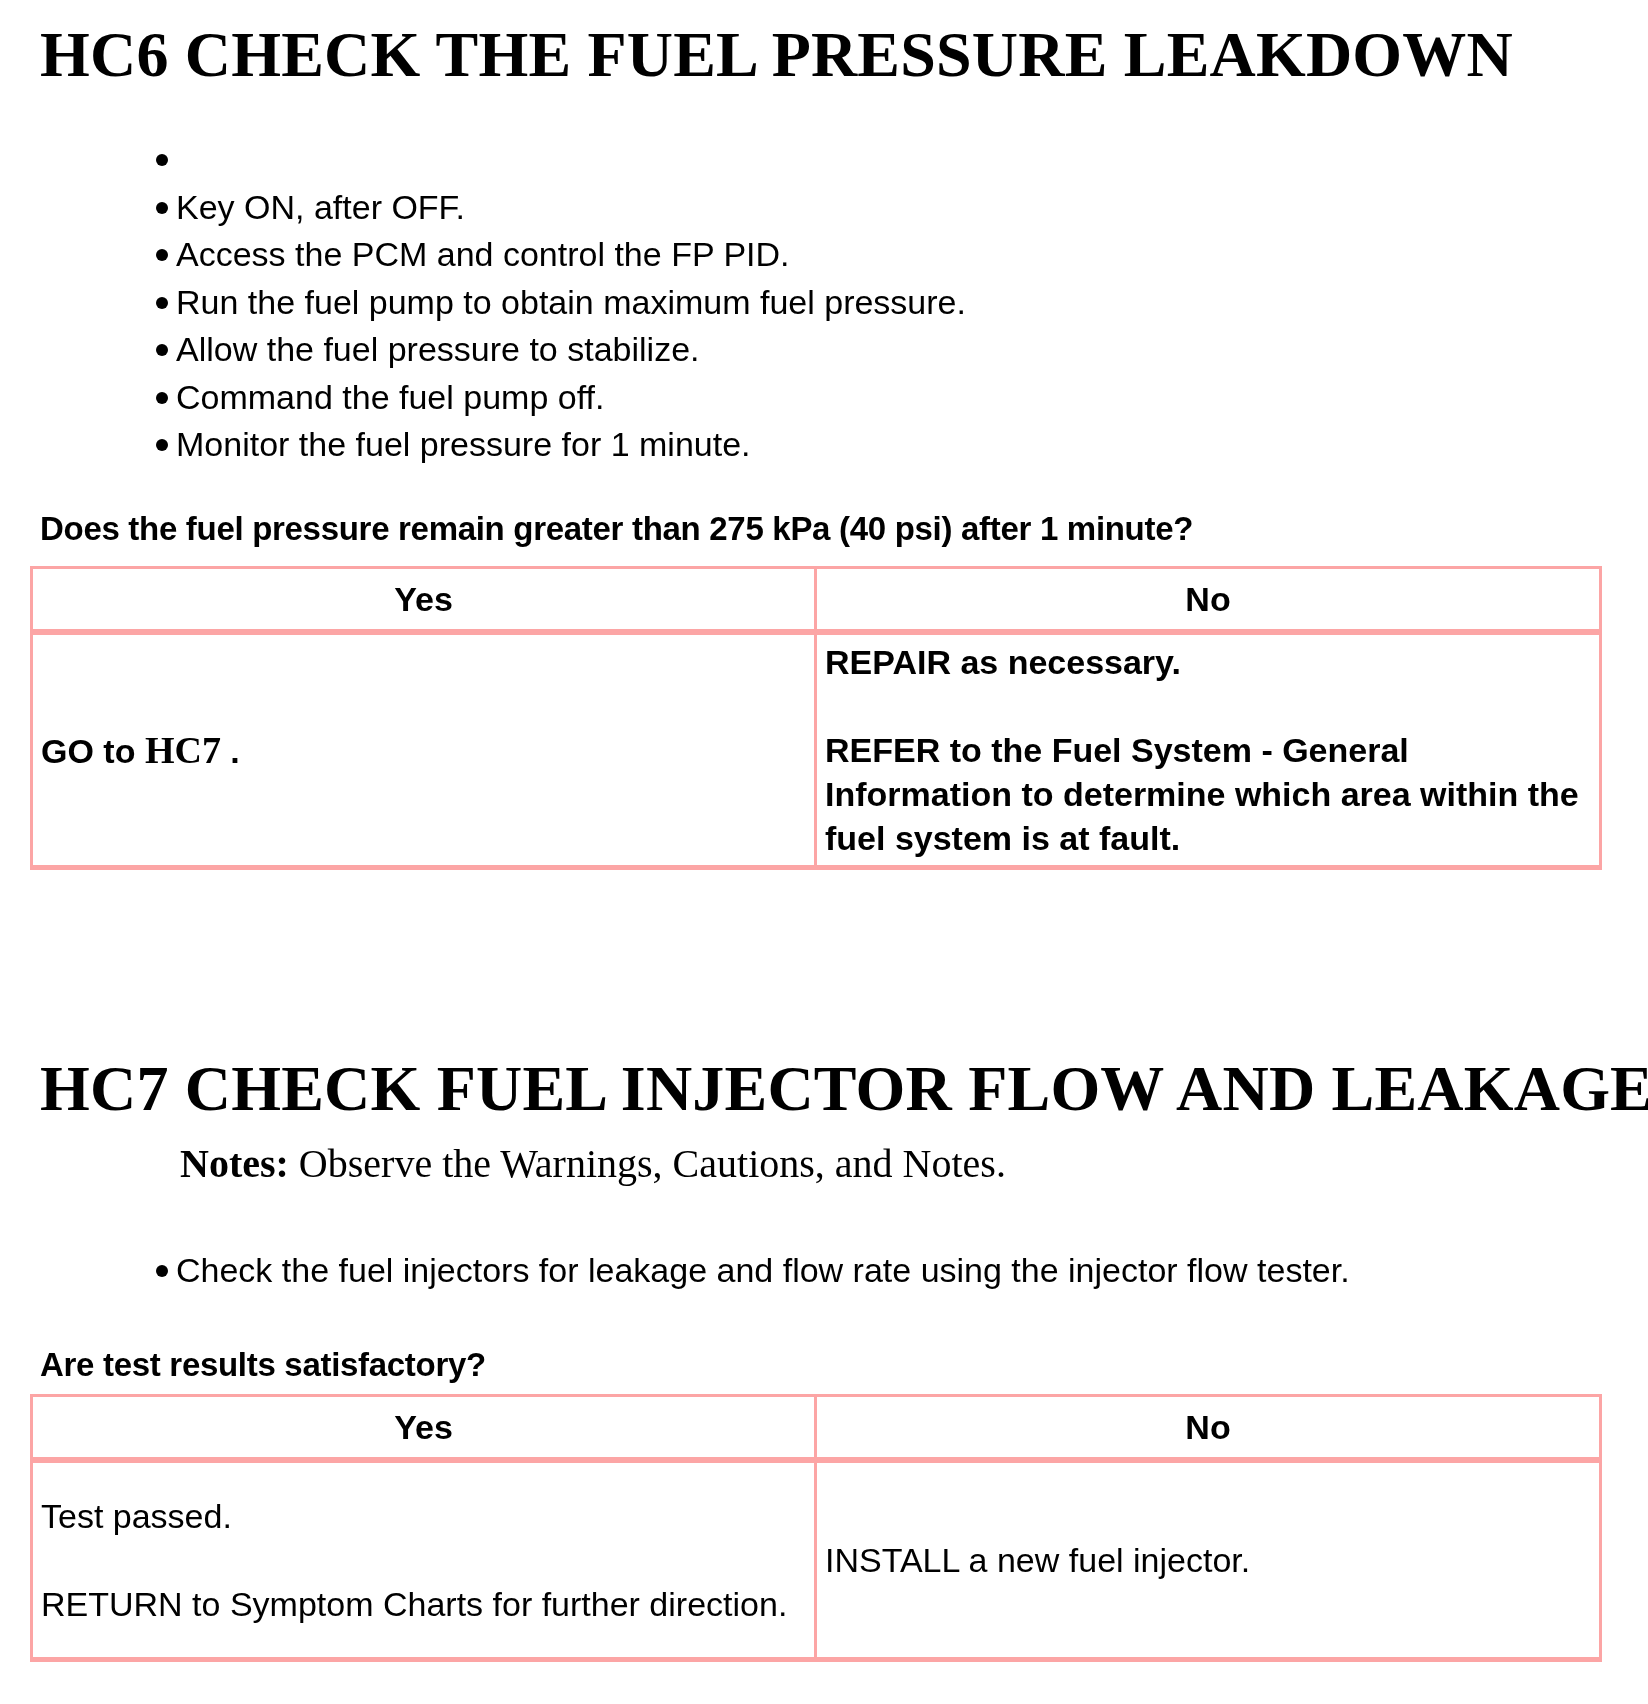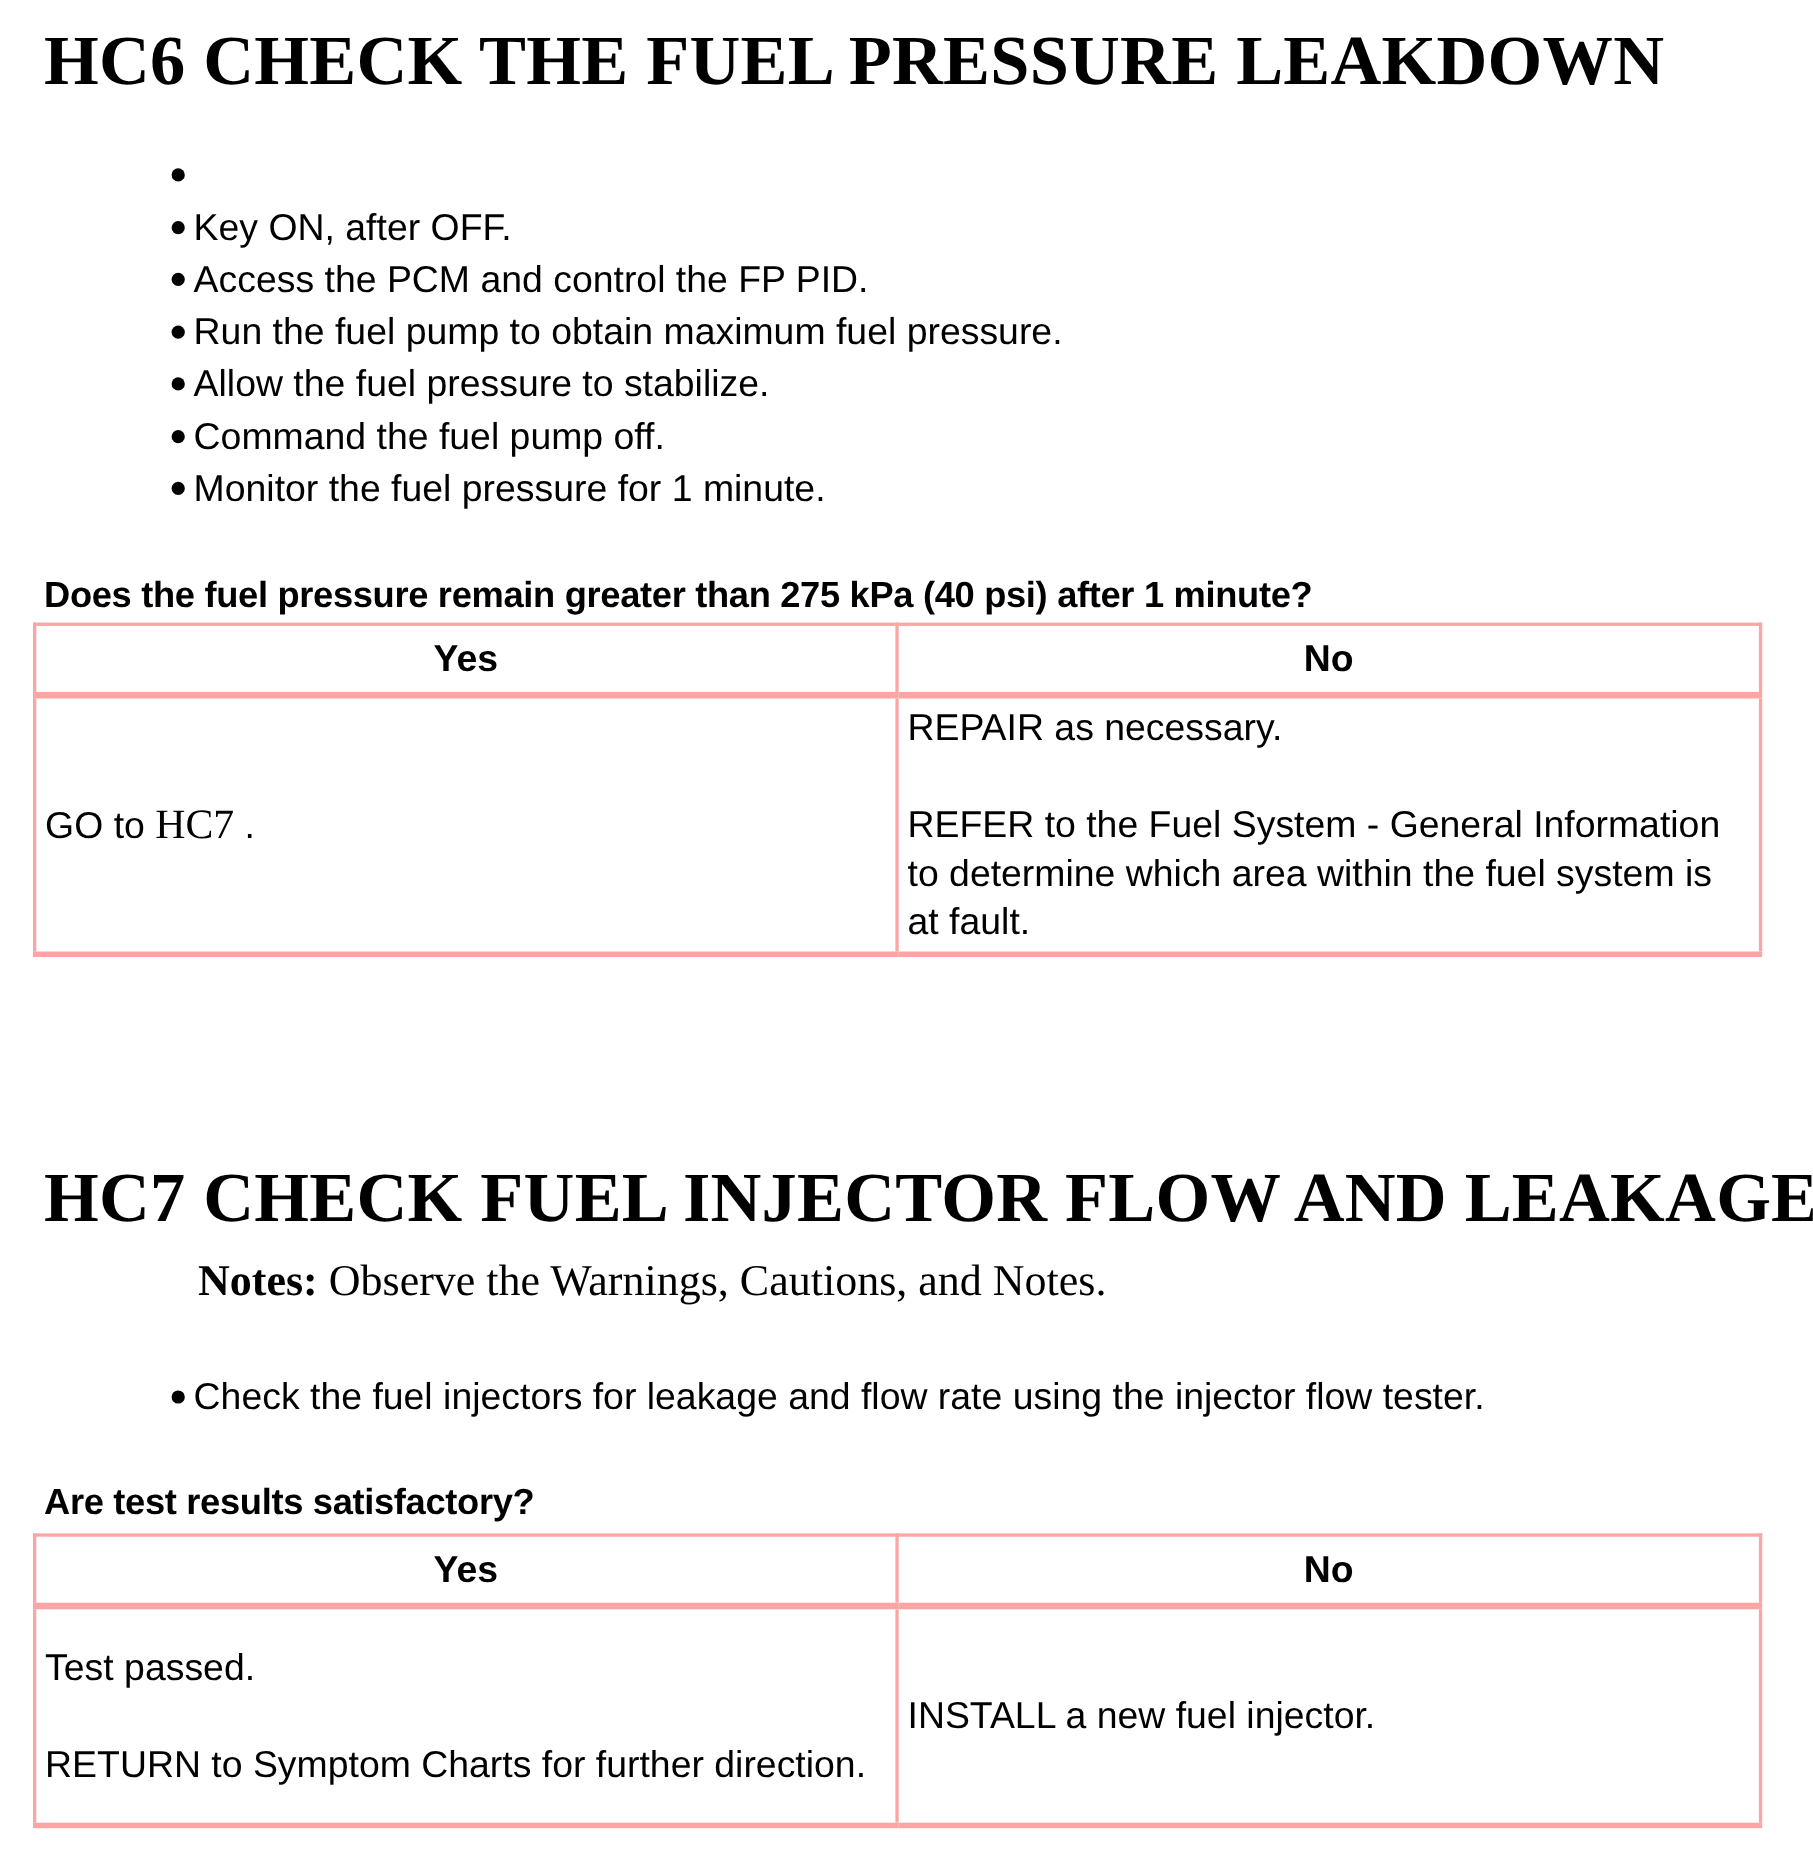--- a/index.html
+++ b/index.html
@@ -23,42 +23,42 @@
       display: inline-block; width: 12px; height: 12px; border-radius: 50%;
       background: #000; vertical-align: middle; margin-right: 8px; position: relative; top: -2px;
     }
     #hc6-bullets { top: 136px; }
     #hc7-bullets { top: 1247px; }
     .question {
       position: absolute; left: 40px;
       font-family: "Liberation Sans", sans-serif; font-weight: bold; font-size: 33px;
       white-space: nowrap; letter-spacing: -0.3px;
     }
-    #hc6-question { top: 522px; }
+    #hc6-question { top: 510px; }
     #hc7-question { top: 1346px; }
     .note {
       position: absolute; left: 180px; top: 1140px;
       font-family: "Liberation Serif", serif; font-size: 40px; white-space: nowrap;
     }
     .note b { font-weight: bold; }
     table.yn {
       position: absolute; left: 30px; width: 1572px;
       border-collapse: collapse; table-layout: fixed;
       font-family: "Liberation Sans", sans-serif; font-size: 34px;
     }
     table.yn th, table.yn td {
       border: 3px solid #fca5a5; vertical-align: middle; padding: 0 8px;
     }
     table.yn th {
       font-weight: bold; text-align: center; height: 60px; border-bottom-width: 6px;
     }
     table.yn tr.body-row td { border-bottom-width: 5px; }
     table.yn col.c1 { width: 784px; }
     #hc6-table { top: 566px; }
-    #hc6-table tr.body-row td { height: 230px; }
+    #hc6-table tr.body-row td { height: 230px; font-weight: bold; }
     #hc7-table { top: 1394px; }
     #hc7-table tr.body-row td { height: 194px; }
     .serif { font-family: "Liberation Serif", serif; font-size: 38px; }
     .para { display: block; line-height: 44px; }
     .gap { display: block; height: 44px; }
     td.top { vertical-align: top; padding-top: 4px; }
   </style>
 </head>
 <body>
 

